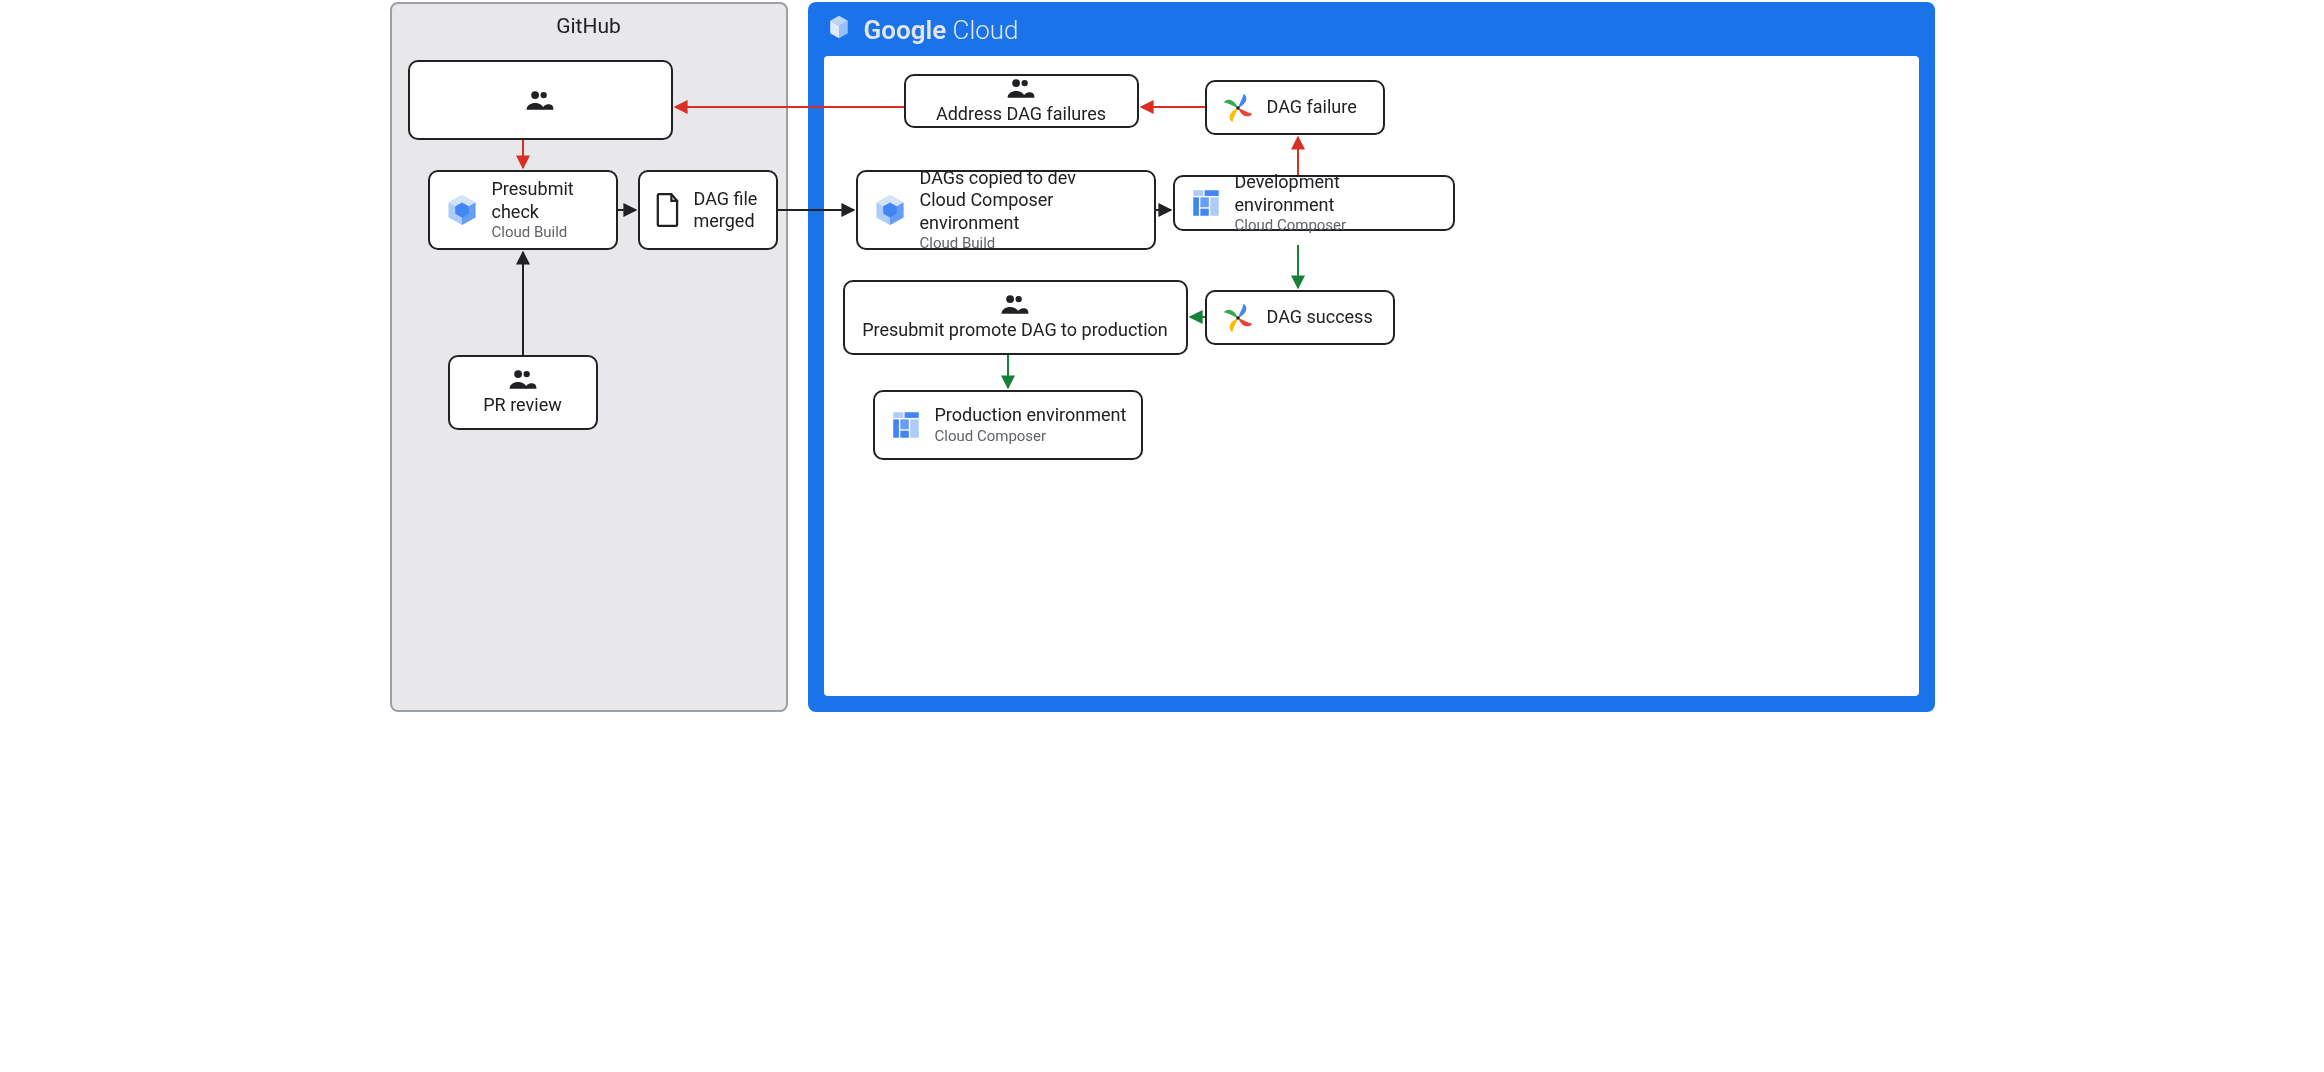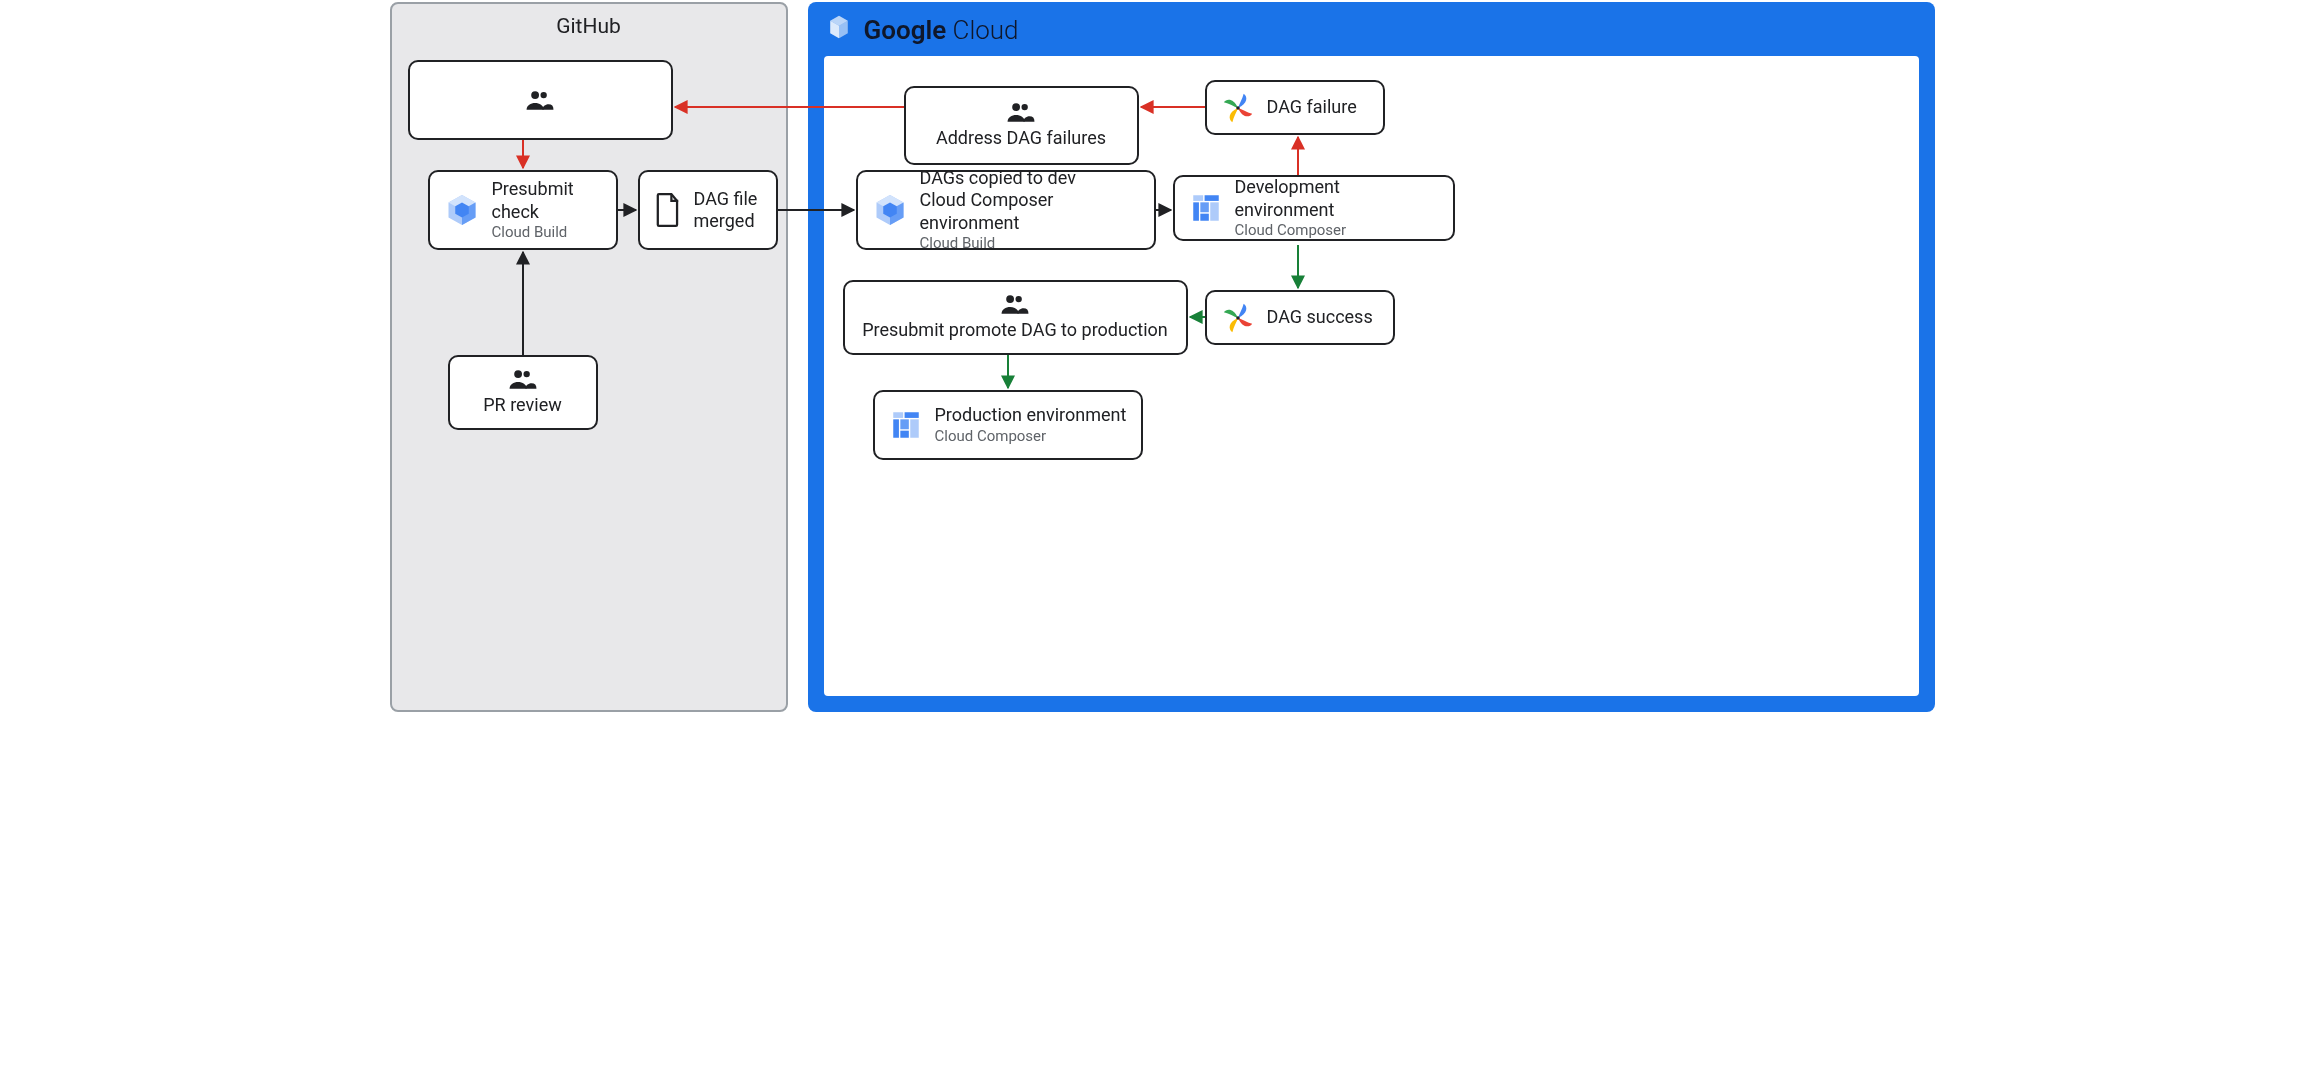--- a/index.html
+++ b/index.html
@@ -45,21 +45,21 @@
   }
   .gcp-section {
     left: 420px; top: 2px;
     width: 1127px; height: 710px;
     background: #1a73e8;
   }
   .gcp-header {
     display: flex;
     align-items: center;
     gap: 10px;
-    color: #0f172a;
+    color: #e5e5e5;
     font-size: 26px;
     font-weight: 300;
     padding: 10px 22px 6px 16px;
   }
   .gcp-header .bold { font-weight: 600; }
   .gcp-inner {
     position: absolute;
     left: 16px; right: 16px;
     top: 54px; bottom: 16px;
     background: #fff;
@@ -169,21 +169,21 @@
           <circle cx="15" cy="5" r="2.6" fill="#202124"></circle>
           <path d="M1 17c0-3.5 3.5-5.5 7-5.5s7 2 7 5.5" fill="#202124"></path>
           <path d="M14 17c0-2.6 2.3-4.5 5-4.5s4 1.5 4 4.5" fill="#202124"></path>
         </svg>
     </span>
     <div class="txt">
         <span class="line1">PR review</span>
       </div>
   </div>
 
-  <div class="node centered" style="left:516px; top:86px; width:235px; height:79px;">
+  <div class="node centered" style="left:516px; top:74px; width:235px; height:54px;">
     <span class="icon">
       <svg width="30" height="22" viewBox="0 0 24 18">
           <circle cx="8" cy="5" r="3.2" fill="#202124"></circle>
           <circle cx="15" cy="5" r="2.6" fill="#202124"></circle>
           <path d="M1 17c0-3.5 3.5-5.5 7-5.5s7 2 7 5.5" fill="#202124"></path>
           <path d="M14 17c0-2.6 2.3-4.5 5-4.5s4 1.5 4 4.5" fill="#202124"></path>
         </svg>
     </span>
     <div class="txt">
         <span class="line1">Address DAG failures</span>
@@ -214,21 +214,21 @@
         <polygon points="24,14 33,19 33,29 24,34 15,29 15,19" fill="#4285f4"></polygon>
       </svg>
     </span>
     <div class="txt">
       <span class="line1">DAGs copied to dev</span>
       <span class="line2">Cloud Composer environment</span>
       <span class="sub">Cloud Build</span>
     </div>
   </div>
 
-  <div class="node" style="left:785px; top:175px; width:282px; height:66px;">
+  <div class="node" style="left:785px; top:175px; width:282px; height:56px;">
     <span class="icon">
       <svg width="34" height="34" viewBox="0 0 48 48">
         <rect x="6" y="6" width="14" height="8" fill="#aecbfa"></rect>
         <rect x="22" y="6" width="20" height="8" fill="#4285f4"></rect>
         <rect x="6" y="16" width="8" height="26" fill="#4285f4"></rect>
         <rect x="16" y="16" width="12" height="14" fill="#669df6"></rect>
         <rect x="30" y="16" width="12" height="26" fill="#aecbfa"></rect>
         <rect x="16" y="32" width="12" height="10" fill="#4285f4"></rect>
       </svg>
     </span>

